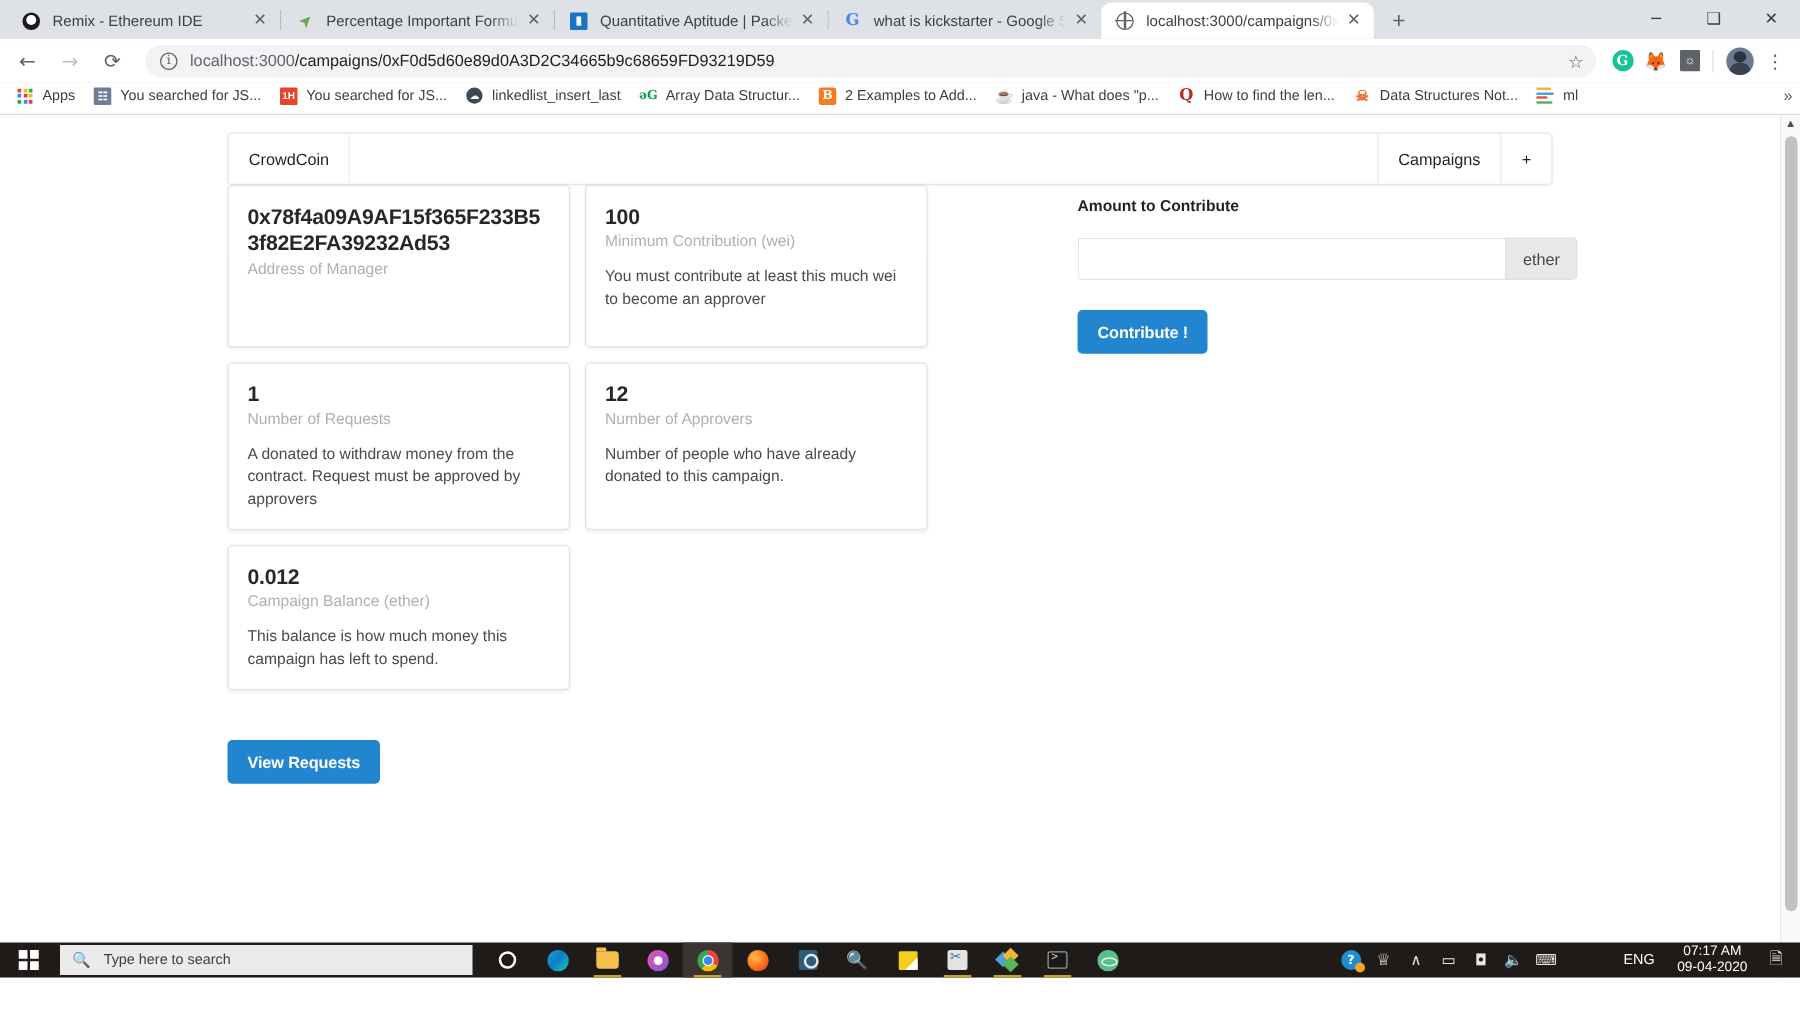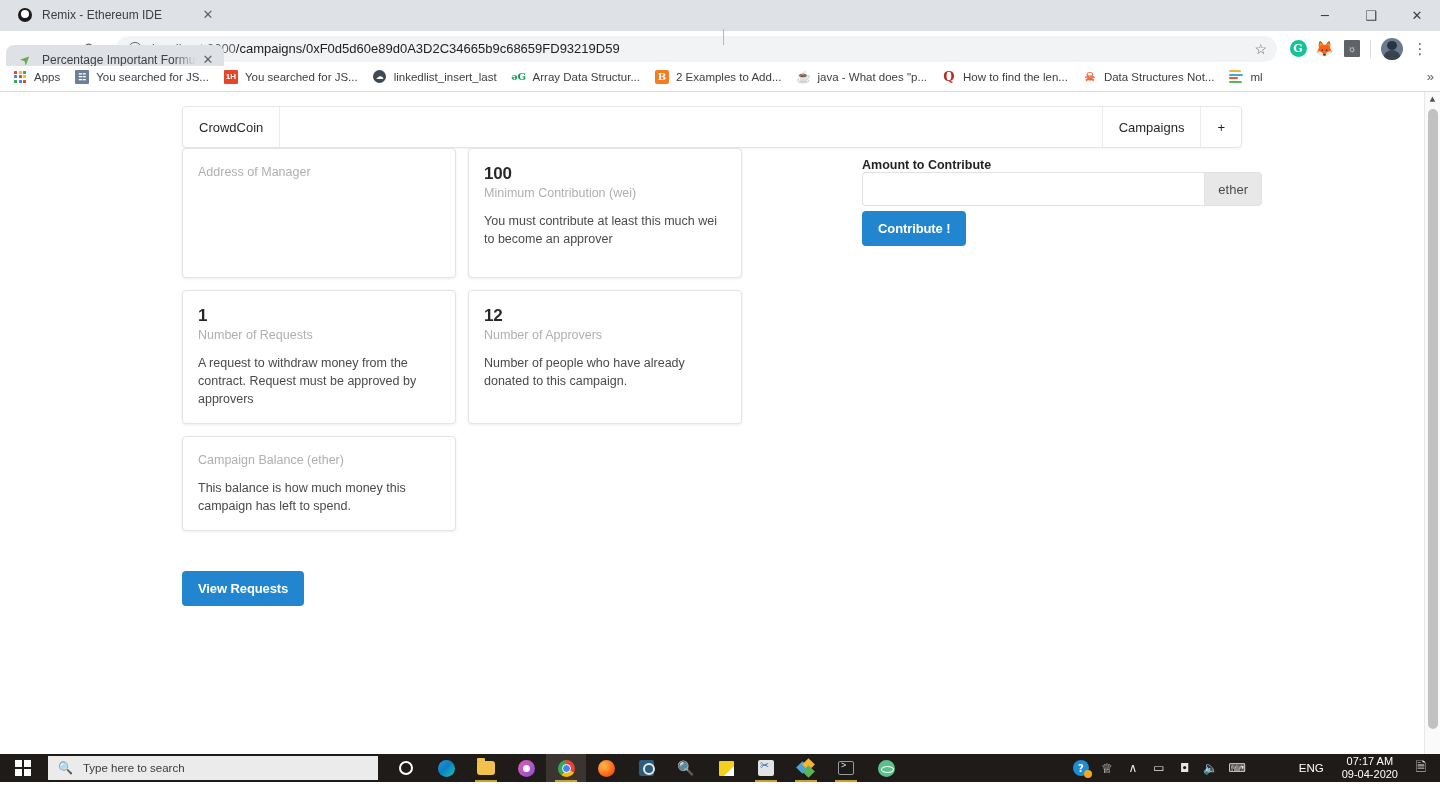--- a/index.html
+++ b/index.html
@@ -8,21 +8,21 @@
     overflow: hidden;
     font-family: "Liberation Sans", sans-serif;
     background: #ffffff;
   }
 
   
   .browser { width: 1440px; height: 782px; background: #dee1e6; position: relative; }
 
   .tabstrip {
     height: 31px; background: #dee1e6;
-    display: flex; align-items: flex-start; padding-left: 6px; position: relative; flex-direction: column;
+    display: flex; align-items: flex-end; padding-left: 6px; position: relative;
   }
   .tab {
     height: 29px; width: 218px; display: flex; align-items: center;
     padding: 0 8px 0 11px; position: relative; flex: 0 0 auto;
     border-top-left-radius: 8px; border-top-right-radius: 8px;
   }
   .tab.inactive { background: #dee1e6; }
   .tab.inactive + .tab.inactive::before,
   .tab.inactive + .tab.active::before { }
   .tab-sep {
@@ -166,23 +166,23 @@
     font-size: 17px; font-weight: bold; color: rgba(0,0,0,.85);
     line-height: 1.26; word-break: break-all; letter-spacing: -0.2px;
   }
   .card-meta { font-size: 12.5px; color: #b0b0b0; margin-top: 2px; }
   .card-desc {
     font-size: 12.5px; color: #4a4a4a; line-height: 1.43; margin-top: 13px;
     border-top: none;
   }
 
   .form-label {
-    font-size: 12.5px; font-weight: bold; color: rgba(0,0,0,.87); margin-bottom: 0;
-  }
-  .input-group { display: flex; height: 34px; margin-bottom: 5px; }
+    font-size: 12.5px; font-weight: bold; color: rgba(0,0,0,.87); margin-bottom: 18px;
+  }
+  .input-group { display: flex; height: 34px; margin-bottom: 24px; }
   .input-group input {
     flex: 1 1 auto; border: 1px solid #e0e1e2; border-right: none;
     border-radius: 4px 0 0 4px; padding: 0 11px; font-size: 13px;
     color: rgba(0,0,0,.87); background: #fff; outline: none;
     font-family: "Liberation Sans", sans-serif;
   }
   .input-addon {
     display: flex; align-items: center; padding: 0 13px;
     background: #e8e8e8; border: 1px solid #e0e1e2;
     border-radius: 0 4px 4px 0; font-size: 13px; color: rgba(0,0,0,.7);
@@ -439,44 +439,46 @@
           <div class="nav-item">+</div>
         </div>
 
 
         <div class="layout">
 
           <div class="col-left">
 
             <div class="card-row">
               <div class="card tall">
+                <div class="card-header">0x78f4a09A9AF15f365F233B53f82E2FA39232Ad53</div>
                 <div class="card-meta">Address of Manager</div>
               </div>
               <div class="card tall">
                 <div class="card-header">100</div>
                 <div class="card-meta">Minimum Contribution (wei)</div>
                 <div class="card-desc">You must contribute at least this much wei to become an approver</div>
               </div>
             </div>
 
             <div class="card-row">
               <div class="card tall">
                 <div class="card-header">1</div>
                 <div class="card-meta">Number of Requests</div>
-                <div class="card-desc">A request to withdraw money from the contract. Request must be approved by approvers</div>
+                <div class="card-desc">A donated to withdraw money from the contract. Request must be approved by approvers</div>
               </div>
               <div class="card tall">
                 <div class="card-header">12</div>
                 <div class="card-meta">Number of Approvers</div>
                 <div class="card-desc">Number of people who have already donated to this campaign.</div>
               </div>
             </div>
 
             <div class="card-row">
               <div class="card">
+                <div class="card-header">0.012</div>
                 <div class="card-meta">Campaign Balance (ether)</div>
                 <div class="card-desc">This balance is how much money this campaign has left to spend.</div>
               </div>
             </div>
 
             <button class="btn-primary btn-view">View Requests</button>
 
           </div>
 
           <div class="col-right">

